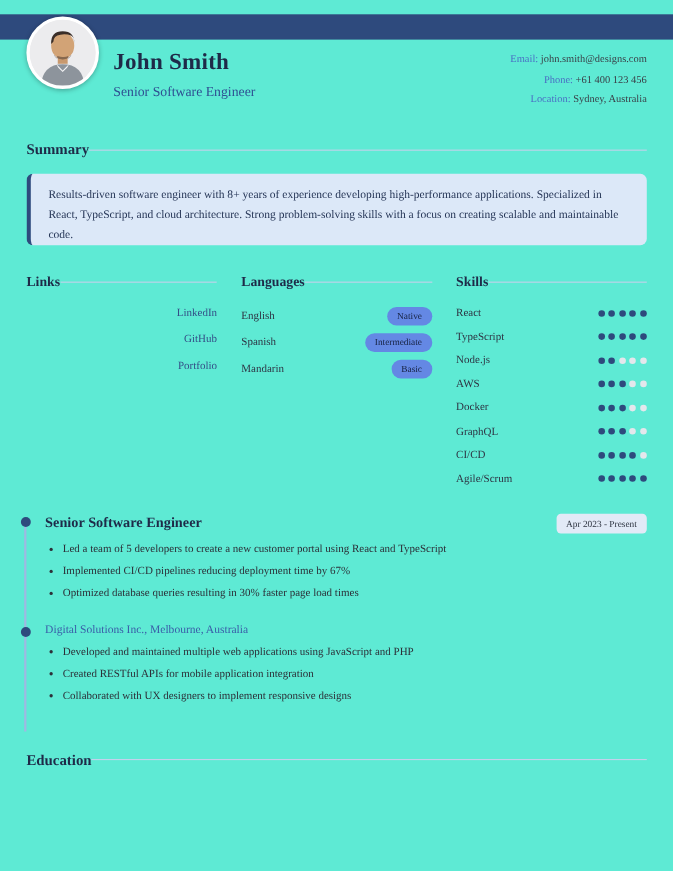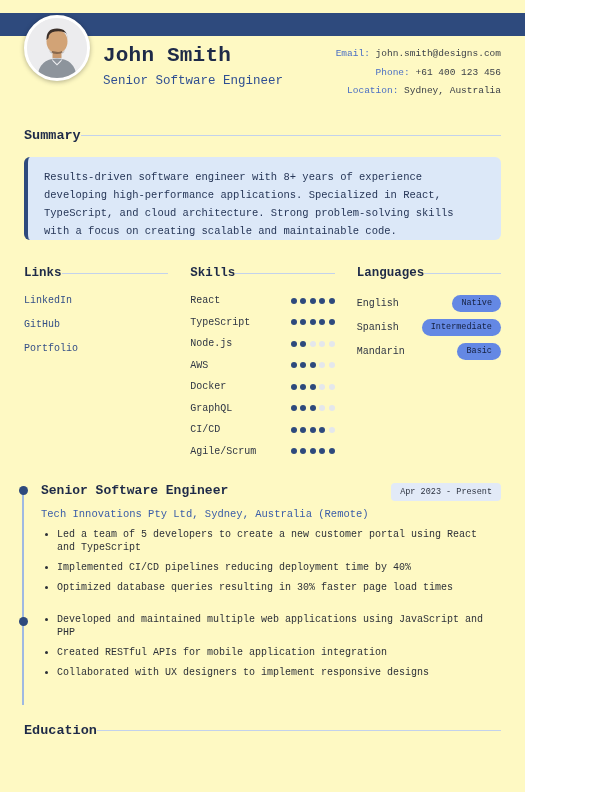--- a/index.html
+++ b/index.html
@@ -1,18 +1,18 @@
 <!DOCTYPE html>
 <html><head>
 <meta charset="utf-8">
 <style>
   html,body { margin:0; padding:0; background:#fff; }
   .page {
-    position:relative; width:525px; height:792px; overflow:hidden;
-    background:#fef9c3; font-family:Liberation Mono, monospace;
+    position:relative; width:612px; height:792px; overflow:hidden;
+    background:#5eead4; font-family:Liberation Serif, serif;
     -webkit-font-smoothing:antialiased;
   }
   
   .top-bar { position:absolute; top:13px; left:0; width:100%; height:23px; background:#2e4a7d; }
 
   
   .header { position:relative; display:flex; align-items:flex-start; padding:0 24px; }
   .avatar {
     flex:0 0 auto; width:60px; height:60px; margin-top:15px;
     border:3px solid #ffffff; border-radius:50%;
@@ -35,21 +35,21 @@
 
   
   .summary-head { margin-top:27px; }
   .summary-box {
     margin:14px 24px 0; background:#dce8f8; border-left:4px solid #2e4a7d;
     border-radius:6px; padding:11px 16px 0;
     font-size:10.5px; line-height:1.72; color:#263657;
   }
 
   
-  .cols { display:grid; grid-template-columns:1fr 1fr 1fr; gap:22px; margin:26px 24px 0; }
+  .cols { display:grid; grid-template-columns:1fr 1fr 1fr; gap:22px; margin:26px 24px 0;text-align:right; }
   .col .section-head { margin:0; }
   .col-body { margin-top:15px; }
   .link-item { font-size:10px; color:#344f87; margin-bottom:13px; height:11px; }
   .skill-row { display:flex; justify-content:space-between; align-items:center; margin-bottom:10.5px; height:11px; }
   .skill-name { font-size:10px; color:#2e3544; }
   .dots { display:flex; gap:3.5px; }
   .dot { width:6px; height:6px; border-radius:50%; background:#e4e7ec; }
   .dot.filled { background:#2e4a7d; }
   .lang-row { display:flex; justify-content:space-between; align-items:center; margin-bottom:8px; height:16px; }
   .lang-name { font-size:10px; color:#2e3544; }
@@ -125,150 +125,150 @@
       </div>
       <div class="col-body">
         <div class="link-item">LinkedIn</div>
         <div class="link-item">GitHub</div>
         <div class="link-item">Portfolio</div>
       </div>
     </div>
 
     <div class="col">
       <div class="section-head">
-        <span class="h h-md">Skills</span>
-        <span class="rule"></span>
-      </div>
-      <div class="col-body">
-        <div class="skill-row">
-            <span class="skill-name">React</span>
-            <span class="dots">
-              <span class="dot filled"></span>
-              <span class="dot filled"></span>
-              <span class="dot filled"></span>
-              <span class="dot filled"></span>
-              <span class="dot filled"></span>
-            </span>
-          </div>
-        <div class="skill-row">
-            <span class="skill-name">TypeScript</span>
-            <span class="dots">
-              <span class="dot filled"></span>
-              <span class="dot filled"></span>
-              <span class="dot filled"></span>
-              <span class="dot filled"></span>
-              <span class="dot filled"></span>
-            </span>
-          </div>
-        <div class="skill-row">
-            <span class="skill-name">Node.js</span>
-            <span class="dots">
-              <span class="dot filled"></span>
-              <span class="dot filled"></span>
-              <span class="dot"></span>
-              <span class="dot"></span>
-              <span class="dot"></span>
-            </span>
-          </div>
-        <div class="skill-row">
-            <span class="skill-name">AWS</span>
-            <span class="dots">
-              <span class="dot filled"></span>
-              <span class="dot filled"></span>
-              <span class="dot filled"></span>
-              <span class="dot"></span>
-              <span class="dot"></span>
-            </span>
-          </div>
-        <div class="skill-row">
-            <span class="skill-name">Docker</span>
-            <span class="dots">
-              <span class="dot filled"></span>
-              <span class="dot filled"></span>
-              <span class="dot filled"></span>
-              <span class="dot"></span>
-              <span class="dot"></span>
-            </span>
-          </div>
-        <div class="skill-row">
-            <span class="skill-name">GraphQL</span>
-            <span class="dots">
-              <span class="dot filled"></span>
-              <span class="dot filled"></span>
-              <span class="dot filled"></span>
-              <span class="dot"></span>
-              <span class="dot"></span>
-            </span>
-          </div>
-        <div class="skill-row">
-            <span class="skill-name">CI/CD</span>
-            <span class="dots">
-              <span class="dot filled"></span>
-              <span class="dot filled"></span>
-              <span class="dot filled"></span>
-              <span class="dot filled"></span>
-              <span class="dot"></span>
-            </span>
-          </div>
-        <div class="skill-row">
-            <span class="skill-name">Agile/Scrum</span>
-            <span class="dots">
-              <span class="dot filled"></span>
-              <span class="dot filled"></span>
-              <span class="dot filled"></span>
-              <span class="dot filled"></span>
-              <span class="dot filled"></span>
-            </span>
-          </div>
-      </div>
-    </div>
-
-    <div class="col">
-      <div class="section-head">
         <span class="h h-md">Languages</span>
         <span class="rule"></span>
       </div>
       <div class="col-body">
         <div class="lang-row">
             <span class="lang-name">English</span>
             <span class="lang-badge">Native</span>
           </div>
         <div class="lang-row">
             <span class="lang-name">Spanish</span>
             <span class="lang-badge">Intermediate</span>
           </div>
         <div class="lang-row">
             <span class="lang-name">Mandarin</span>
             <span class="lang-badge">Basic</span>
+          </div>
+      </div>
+    </div>
+
+    <div class="col">
+      <div class="section-head">
+        <span class="h h-md">Skills</span>
+        <span class="rule"></span>
+      </div>
+      <div class="col-body">
+        <div class="skill-row">
+            <span class="skill-name">React</span>
+            <span class="dots">
+              <span class="dot filled"></span>
+              <span class="dot filled"></span>
+              <span class="dot filled"></span>
+              <span class="dot filled"></span>
+              <span class="dot filled"></span>
+            </span>
+          </div>
+        <div class="skill-row">
+            <span class="skill-name">TypeScript</span>
+            <span class="dots">
+              <span class="dot filled"></span>
+              <span class="dot filled"></span>
+              <span class="dot filled"></span>
+              <span class="dot filled"></span>
+              <span class="dot filled"></span>
+            </span>
+          </div>
+        <div class="skill-row">
+            <span class="skill-name">Node.js</span>
+            <span class="dots">
+              <span class="dot filled"></span>
+              <span class="dot filled"></span>
+              <span class="dot"></span>
+              <span class="dot"></span>
+              <span class="dot"></span>
+            </span>
+          </div>
+        <div class="skill-row">
+            <span class="skill-name">AWS</span>
+            <span class="dots">
+              <span class="dot filled"></span>
+              <span class="dot filled"></span>
+              <span class="dot filled"></span>
+              <span class="dot"></span>
+              <span class="dot"></span>
+            </span>
+          </div>
+        <div class="skill-row">
+            <span class="skill-name">Docker</span>
+            <span class="dots">
+              <span class="dot filled"></span>
+              <span class="dot filled"></span>
+              <span class="dot filled"></span>
+              <span class="dot"></span>
+              <span class="dot"></span>
+            </span>
+          </div>
+        <div class="skill-row">
+            <span class="skill-name">GraphQL</span>
+            <span class="dots">
+              <span class="dot filled"></span>
+              <span class="dot filled"></span>
+              <span class="dot filled"></span>
+              <span class="dot"></span>
+              <span class="dot"></span>
+            </span>
+          </div>
+        <div class="skill-row">
+            <span class="skill-name">CI/CD</span>
+            <span class="dots">
+              <span class="dot filled"></span>
+              <span class="dot filled"></span>
+              <span class="dot filled"></span>
+              <span class="dot filled"></span>
+              <span class="dot"></span>
+            </span>
+          </div>
+        <div class="skill-row">
+            <span class="skill-name">Agile/Scrum</span>
+            <span class="dots">
+              <span class="dot filled"></span>
+              <span class="dot filled"></span>
+              <span class="dot filled"></span>
+              <span class="dot filled"></span>
+              <span class="dot filled"></span>
+            </span>
           </div>
       </div>
     </div>
 
   </div>
 
 
   <div class="timeline">
     <div class="timeline-line"></div>
 
     <div class="job">
       <span class="job-dot"></span>
       <div class="job-top">
         <span class="job-title">Senior Software Engineer</span>
         <span class="date-badge">Apr 2023 - Present</span>
       </div>
-      <div class="job-company">Tech Innovations Pty Ltd, Sydney, Australia (Remote)</div>
       <ul class="job-bullets">
         <li>Led a team of 5 developers to create a new customer portal using React and TypeScript</li>
-        <li>Implemented CI/CD pipelines reducing deployment time by 40%</li>
+        <li>Implemented CI/CD pipelines reducing deployment time by 67%</li>
         <li>Optimized database queries resulting in 30% faster page load times</li>
       </ul>
     </div>
 
     <div class="job">
       <span class="job-dot"></span>
+      <div class="job-company">Digital Solutions Inc., Melbourne, Australia</div>
       <ul class="job-bullets">
         <li>Developed and maintained multiple web applications using JavaScript and PHP</li>
         <li>Created RESTful APIs for mobile application integration</li>
         <li>Collaborated with UX designers to implement responsive designs</li>
       </ul>
     </div>
   </div>
 
   <div class="section-head edu-head">
     <span class="h h-lg">Education</span>

